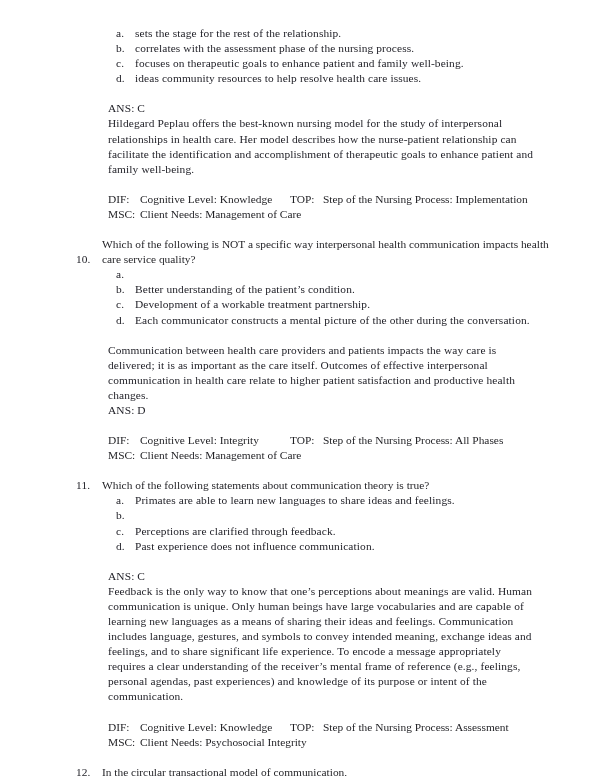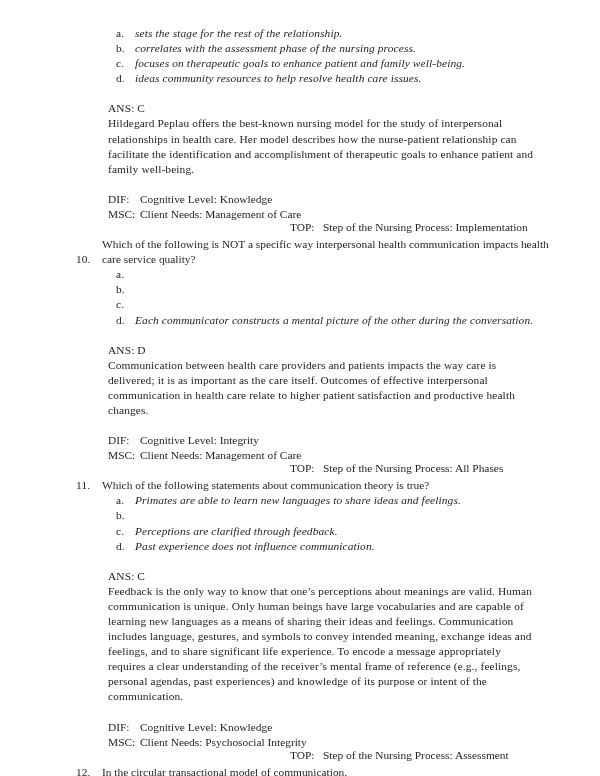--- a/index.html
+++ b/index.html
@@ -77,21 +77,20 @@
     align-items: flex-start;
     padding-left: 116px;
   }
   .option .ltr {
     width: 19px;
     flex: 0 0 19px;
   }
   .option .opt-text {
     flex: 1 1 auto;
     padding-right: 62px;
-    font-style: italic;
   }
 
   
   .block {
     padding-left: 108px;
     padding-right: 62px;
   }
   .block .para {
     margin: 0;
     text-align: left;
@@ -116,21 +115,20 @@
     display: inline-block;
     width: 32px;
   }
   .meta-col2 {
     position: absolute;
     left: 182px;
     top: 0;
   }
   .meta-col2 .meta-label {
     width: 33px;
-    margin-top: 28px;
   }
 </style>
 </head>
 <body>
 
 <div class="page">
   <div class="content">
 
     <ul class="options">
       <li class="option">
@@ -176,36 +174,38 @@
       <div class="q-head">
         <span class="num">10.</span>
         <span class="q-text">Which of the following is NOT a specific way interpersonal health communication impacts health care service quality?</span>
       </div>
       <ul class="options">
         <li class="option">
           <span class="ltr">a.</span>
         </li>
         <li class="option">
           <span class="ltr">b.</span>
+          <span class="opt-text">Better understanding of the patient’s condition.</span>
         </li>
         <li class="option">
           <span class="ltr">c.</span>
+          <span class="opt-text">Development of a workable treatment partnership.</span>
         </li>
         <li class="option">
           <span class="ltr">d.</span>
           <span class="opt-text">Each communicator constructs a mental picture of the other during the conversation.</span>
         </li>
       </ul>
     </div>
 
     <div class="spacer-s"></div>
 
     <div class="block">
+      <div class="para">Communication between health care providers and patients impacts the way care is delivered; it is as important as the care itself. Outcomes of effective interpersonal communication in health care relate to higher patient satisfaction and productive health changes.</div>
       <div class="para">ANS:  D</div>
-      <div class="para">Communication between health care providers and patients impacts the way care is delivered; it is as important as the care itself. Outcomes of effective interpersonal communication in health care relate to higher patient satisfaction and productive health changes.</div>
     </div>
 
     <div class="spacer-m"></div>
 
     <div class="meta">
       <div class="meta-row">
         <span class="meta-label">DIF:</span><span>Cognitive Level: Integrity</span>
         <span class="meta-col2"><span class="meta-label">TOP:</span><span>Step of the Nursing Process: All Phases</span></span>
       </div>
       <div class="meta-row">

